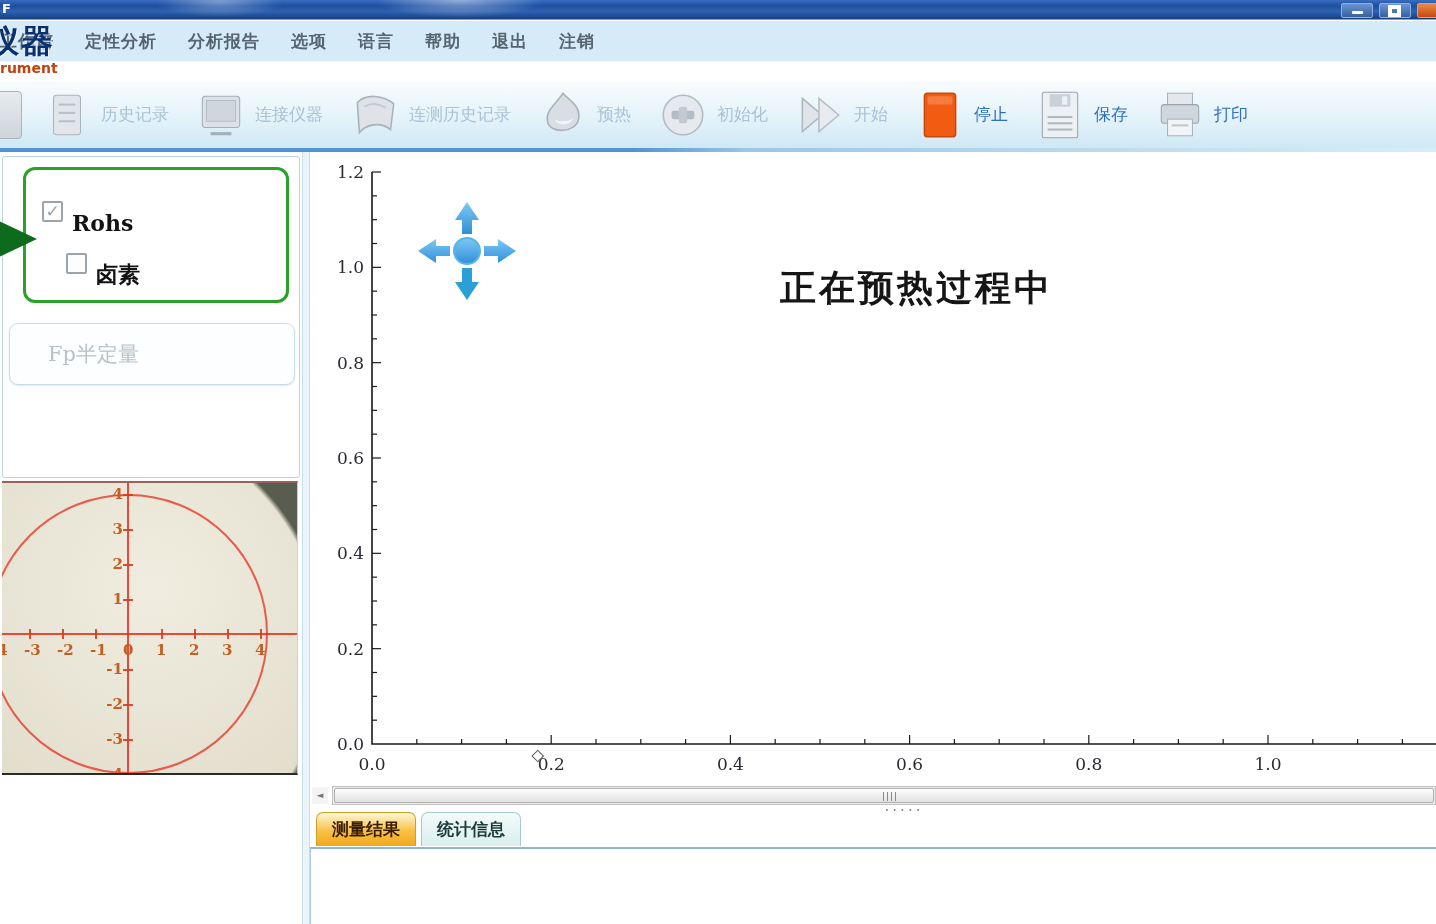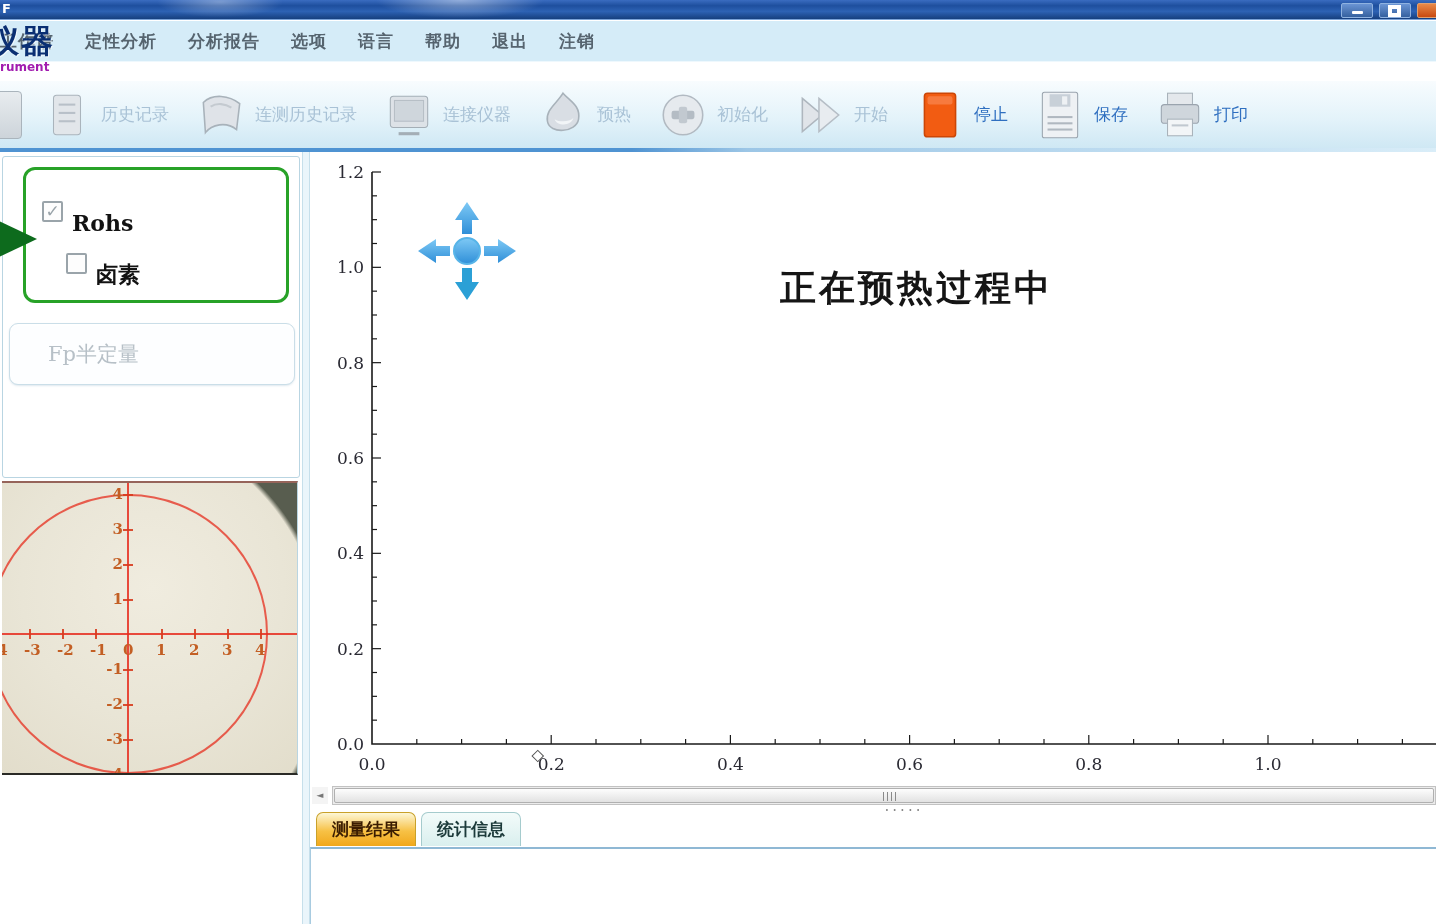--- a/index.html
+++ b/index.html
@@ -23,21 +23,21 @@
   .dash { position:absolute; left:10px; bottom:3px; width:11px; height:3px; background:#fff; border-radius:1px; }
   .sq { position:absolute; left:10px; top:3px; width:9px; height:8px; border:2px solid #fff; background:transparent; }
   .sq:before { content:""; position:absolute; left:-4px; top:-4px; width:9px; height:8px; border:2px solid #fff; }
 
   
   .menubar { position:absolute; left:0; top:21px; width:1436px; height:41px; background:#d5ecf8;
     border-bottom:1px solid #eef8fd; display:flex; align-items:center; gap:31px; }
   .menu-item { font-size:17px; color:#56646f; font-weight:600; letter-spacing:1px; cursor:default; }
   .logo { position:absolute; left:-13px; top:20px; font-size:32px; font-weight:900; color:#0a2f73;
     letter-spacing:2px; text-shadow:1px 1px 0 rgba(255,255,255,.6); }
-  .logo-sub { position:absolute; left:0; top:60px; font-size:12px; font-weight:700; color:#a21caf; }
+  .logo-sub { position:absolute; left:0; top:60px; font-size:14px; font-weight:700; color:#c2410c; }
 
   
   .toolbar { position:absolute; left:0; top:80px; width:1436px; height:68px;
     background:linear-gradient(180deg,#f8fcfe 0%,#e4f3fa 55%,#cfe8f4 100%);
     border-top:1px solid #fff; display:flex; align-items:center;gap:12px; }
   .tbtn { display:flex; align-items:center; gap:9px; margin-right:15px; cursor:pointer; }
   .tbtn .lbl { font-size:17px; font-weight:500; white-space:nowrap; }
   .tbtn.disabled .lbl { color:#a9c2d6; }
   .tbtn.enabled .lbl { color:#2f6fc0; }
   .partial-icon { width:30px; height:48px; margin-left:-8px; margin-right:8px;
@@ -167,32 +167,32 @@
         <svg width="50" height="54" viewBox="0 0 48 52">
           <rect x="11" y="7" width="26" height="38" rx="3" fill="#e2e6ea" stroke="#aab4bc"></rect>
           <line x1="16" y1="16" x2="32" y2="16" stroke="#b8c0c8" stroke-width="2"></line>
           <line x1="16" y1="24" x2="32" y2="24" stroke="#b8c0c8" stroke-width="2"></line>
           <line x1="16" y1="32" x2="32" y2="32" stroke="#b8c0c8" stroke-width="2"></line>
         </svg>
         <span class="lbl">历史记录</span>
       </div>
       <div class="tbtn disabled">
         <svg width="50" height="54" viewBox="0 0 48 52">
-          <path d="M7,14 C16,5 32,7 42,15 L39,40 C29,32 15,35 9,43 Z" fill="#dfe3e8" stroke="#a8b2ba" stroke-width="1.5"></path>
-          <path d="M14,18 C20,14 28,15 34,19" stroke="#c4cad0" fill="none" stroke-width="2"></path>
-        </svg>
-        <span class="lbl">连测历史记录</span>
-      </div>
-      <div class="tbtn disabled">
-        <svg width="50" height="54" viewBox="0 0 48 52">
           <rect x="6" y="8" width="36" height="30" rx="3" fill="#dde2e7" stroke="#a4aeb6"></rect>
           <rect x="10" y="12" width="28" height="20" fill="#cfd6dc" stroke="#b6bec6"></rect>
           <line x1="14" y1="44" x2="34" y2="44" stroke="#a4aeb6" stroke-width="3"></line>
         </svg>
         <span class="lbl">连接仪器</span>
+      </div>
+      <div class="tbtn disabled">
+        <svg width="50" height="54" viewBox="0 0 48 52">
+          <path d="M7,14 C16,5 32,7 42,15 L39,40 C29,32 15,35 9,43 Z" fill="#dfe3e8" stroke="#a8b2ba" stroke-width="1.5"></path>
+          <path d="M14,18 C20,14 28,15 34,19" stroke="#c4cad0" fill="none" stroke-width="2"></path>
+        </svg>
+        <span class="lbl">连测历史记录</span>
       </div>
       <div class="tbtn disabled">
         <svg width="50" height="54" viewBox="0 0 48 52">
           <path d="M24,5 C31,13 41,17 39,30 C37,43 11,45 9,32 C7,21 18,15 24,5 Z" fill="#d9dee4" stroke="#a8b2ba" stroke-width="1.5"></path>
           <path d="M16,30 C18,37 32,37 34,29 C30,33 20,33 16,30 Z" fill="#f2f5f7"></path>
         </svg>
         <span class="lbl">预热</span>
       </div>
       <div class="tbtn disabled">
         <svg width="50" height="54" viewBox="0 0 48 52">

